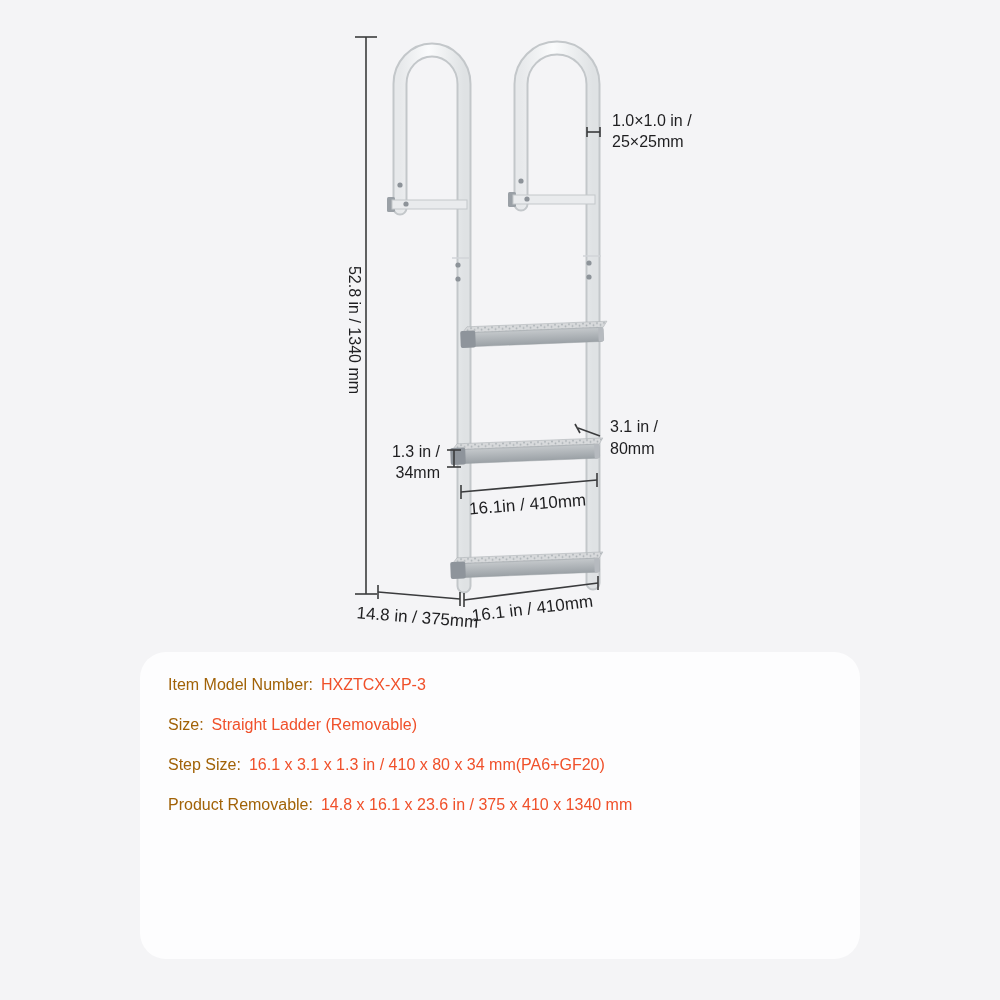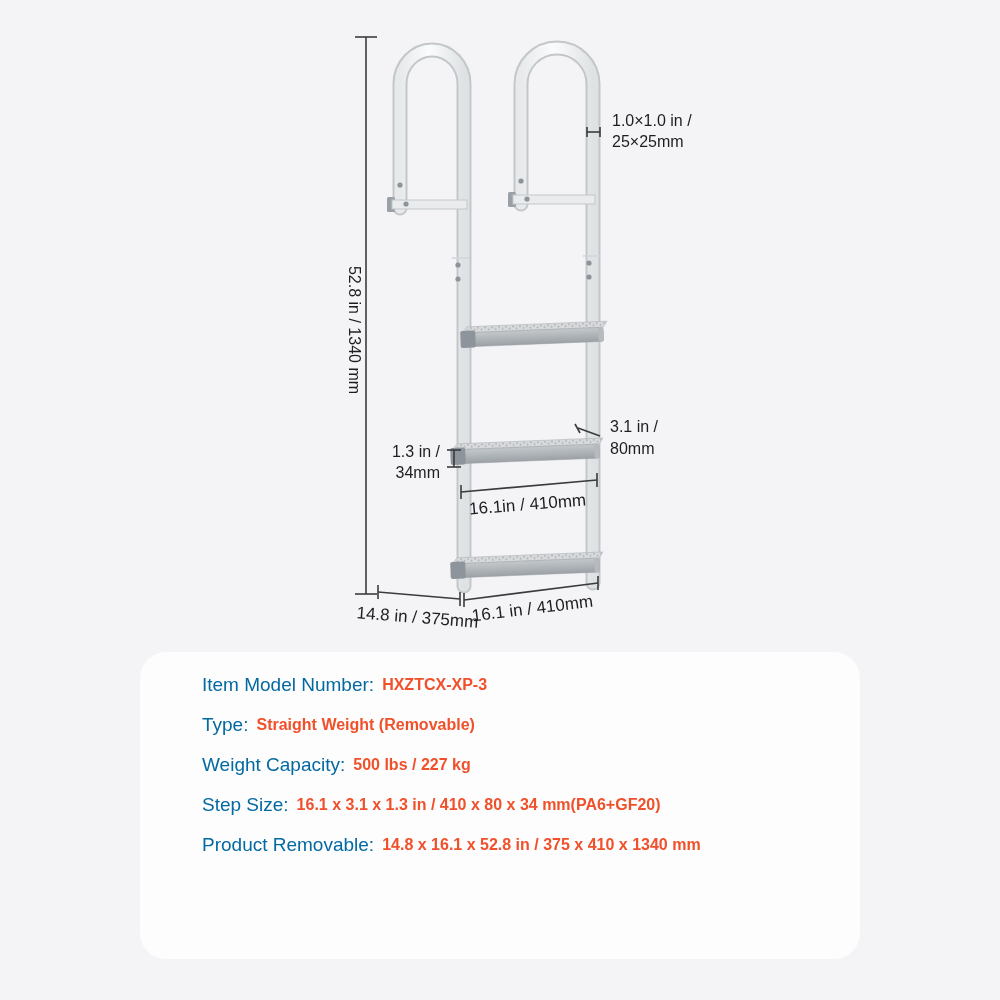--- a/index.html
+++ b/index.html
@@ -20,27 +20,26 @@
     box-sizing:border-box;
     padding:13px 30px 0 28px;
   }
   .spec-row{
     height:40px;
     display:flex;
     align-items:center;
     white-space:nowrap;
   }
   .spec-label{
-    font-size:19px;
-    color:#0369a1;
-    margin-left:34px;
+    font-size:16px;
+    color:#a16207;
   }
   .spec-value{
     font-size:16px;
-    font-weight:bold;
+    font-weight:normal;
     color:#f0502a;
     margin-left:8px;
   }
   svg text{
     font-family:"Liberation Sans", sans-serif;
     fill:#1e1e20;
   }
   .dim-line{stroke:#3a3b3d;stroke-width:1.6;fill:none;}
   .dim-tick{stroke:#3a3b3d;stroke-width:1.6;}
 </style>
@@ -171,30 +170,26 @@
       </g>
     </svg>
   </div>
 
   <div class="spec-card" id="spec-card">
       <div class="spec-row">
         <span class="spec-label">Item Model Number:</span>
         <span class="spec-value">HXZTCX-XP-3</span>
       </div>
       <div class="spec-row">
-        <span class="spec-label">Type:</span>
-        <span class="spec-value">Straight Weight (Removable)</span>
-      </div>
-      <div class="spec-row">
-        <span class="spec-label">Weight Capacity:</span>
-        <span class="spec-value">500 lbs / 227 kg</span>
+        <span class="spec-label">Size:</span>
+        <span class="spec-value">Straight Ladder (Removable)</span>
       </div>
       <div class="spec-row">
         <span class="spec-label">Step Size:</span>
         <span class="spec-value">16.1 x 3.1 x 1.3 in / 410 x 80 x 34 mm(PA6+GF20)</span>
       </div>
       <div class="spec-row">
         <span class="spec-label">Product Removable:</span>
-        <span class="spec-value">14.8 x 16.1 x 52.8 in / 375 x 410 x 1340 mm</span>
+        <span class="spec-value">14.8 x 16.1 x 23.6 in / 375 x 410 x 1340 mm</span>
       </div>
     </div>
 
 </div>
 
 </body></html>

